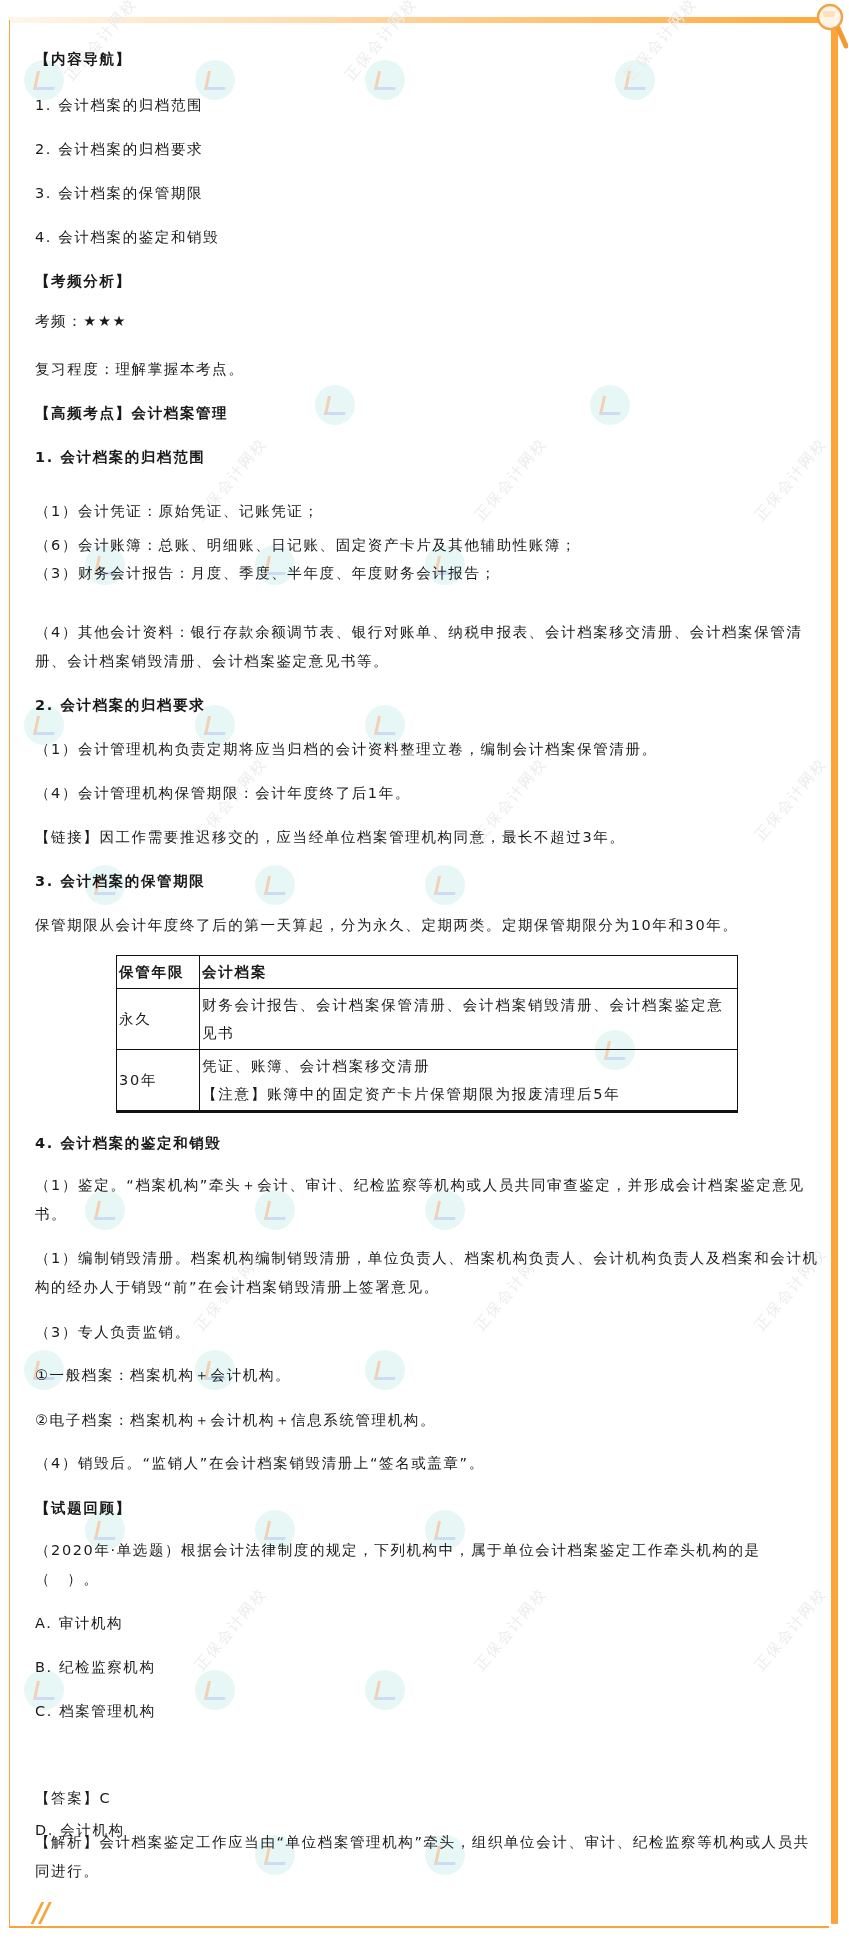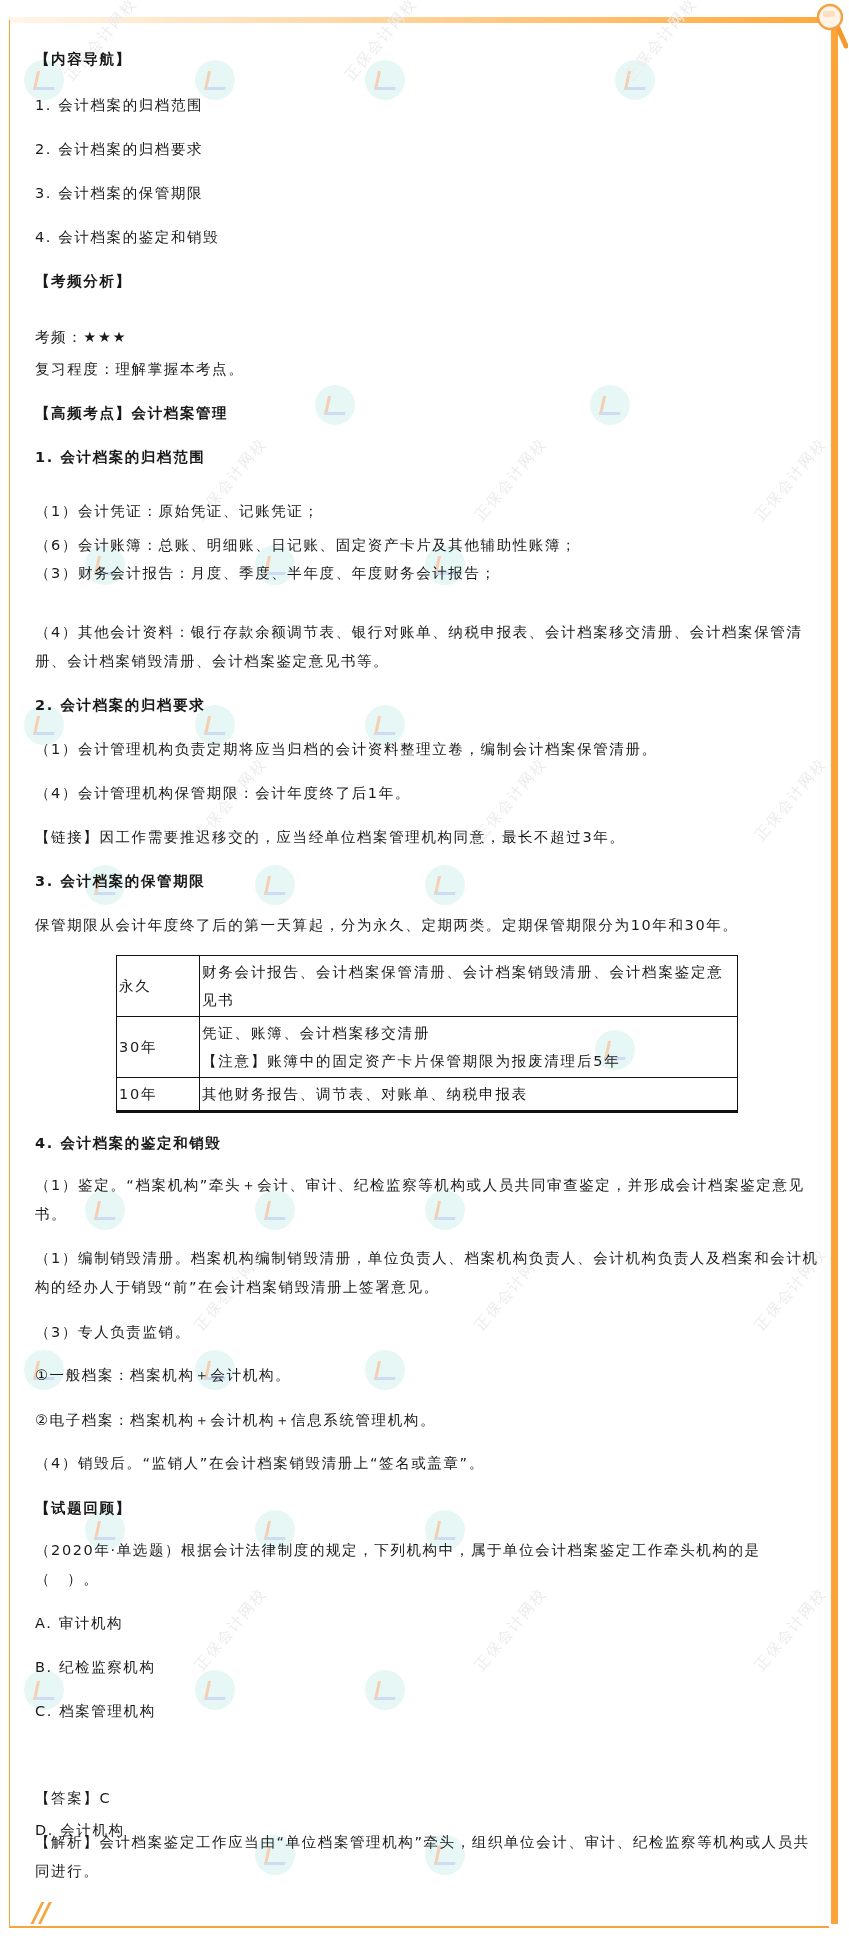--- a/index.html
+++ b/index.html
@@ -86,54 +86,54 @@
   <div class="wm-text" style="left:740px;top:1620px">正保会计网校</div>
 </div>
 
 <div class="line bold" style="top:50px">【内容导航】</div>
 <div class="line" style="top:96px">1. 会计档案的归档范围</div>
 <div class="line" style="top:140px">2. 会计档案的归档要求</div>
 <div class="line" style="top:184px">3. 会计档案的保管期限</div>
 <div class="line" style="top:228px">4. 会计档案的鉴定和销毁</div>
 
 <div class="line bold" style="top:272px">【考频分析】</div>
-<div class="line" style="top:328px">考频：★★★</div>
+<div class="line" style="top:312px">考频：★★★</div>
 <div class="line" style="top:360px">复习程度：理解掌握本考点。</div>
 
 <div class="line bold" style="top:404px">【高频考点】会计档案管理</div>
 <div class="line bold" style="top:448px">1. 会计档案的归档范围</div>
 <div class="line" style="top:502px">（1）会计凭证：原始凭证、记账凭证；</div>
 <div class="line" style="top:536px">（6）会计账簿：总账、明细账、日记账、固定资产卡片及其他辅助性账簿；</div>
 <div class="line" style="top:564px">（3）财务会计报告：月度、季度、半年度、年度财务会计报告；</div>
 <div class="line wrap" style="top:618px">（4）其他会计资料：银行存款余额调节表、银行对账单、纳税申报表、会计档案移交清册、会计档案保管清册、会计档案销毁清册、会计档案鉴定意见书等。</div>
 
 <div class="line bold" style="top:696px">2. 会计档案的归档要求</div>
 <div class="line" style="top:740px">（1）会计管理机构负责定期将应当归档的会计资料整理立卷，编制会计档案保管清册。</div>
 <div class="line" style="top:784px">（4）会计管理机构保管期限：会计年度终了后1年。</div>
 <div class="line" style="top:828px">【链接】因工作需要推迟移交的，应当经单位档案管理机构同意，最长不超过3年。</div>
 
 <div class="line bold" style="top:872px">3. 会计档案的保管期限</div>
 <div class="line" style="top:916px">保管期限从会计年度终了后的第一天算起，分为永久、定期两类。定期保管期限分为10年和30年。</div>
 
 <table class="retention">
   <tbody>
+      <tr>
+    <th class="c1">保管年限</th>
+    <th>会计档案</th>
+  </tr>
   <tr>
     <td class="c1">永久</td>
     <td>财务会计报告、会计档案保管清册、会计档案销毁清册、会计档案鉴定意见书</td>
   </tr>
   <tr>
     <td class="c1">30年</td>
     <td>
       <div>凭证、账簿、会计档案移交清册</div>
       <div>【注意】账簿中的固定资产卡片保管期限为报废清理后5年</div>
     </td>
-  </tr>
-  <tr>
-    <td class="c1">10年</td>
-    <td>其他财务报告、调节表、对账单、纳税申报表</td>
   </tr>
 </tbody>
   </table>
 
 <div class="line bold" style="top:1134px">4. 会计档案的鉴定和销毁</div>
 <div class="line wrap" style="top:1171px">（1）鉴定。“档案机构”牵头＋会计、审计、纪检监察等机构或人员共同审查鉴定，并形成会计档案鉴定意见书。</div>
 <div class="line wrap" style="top:1244px">（1）编制销毁清册。档案机构编制销毁清册，单位负责人、档案机构负责人、会计机构负责人及档案和会计机构的经办人于销毁“前”在会计档案销毁清册上签署意见。</div>
 <div class="line" style="top:1323px">（3）专人负责监销。</div>
 <div class="line" style="top:1366px">①一般档案：档案机构＋会计机构。</div>
 <div class="line" style="top:1411px">②电子档案：档案机构＋会计机构＋信息系统管理机构。</div>

